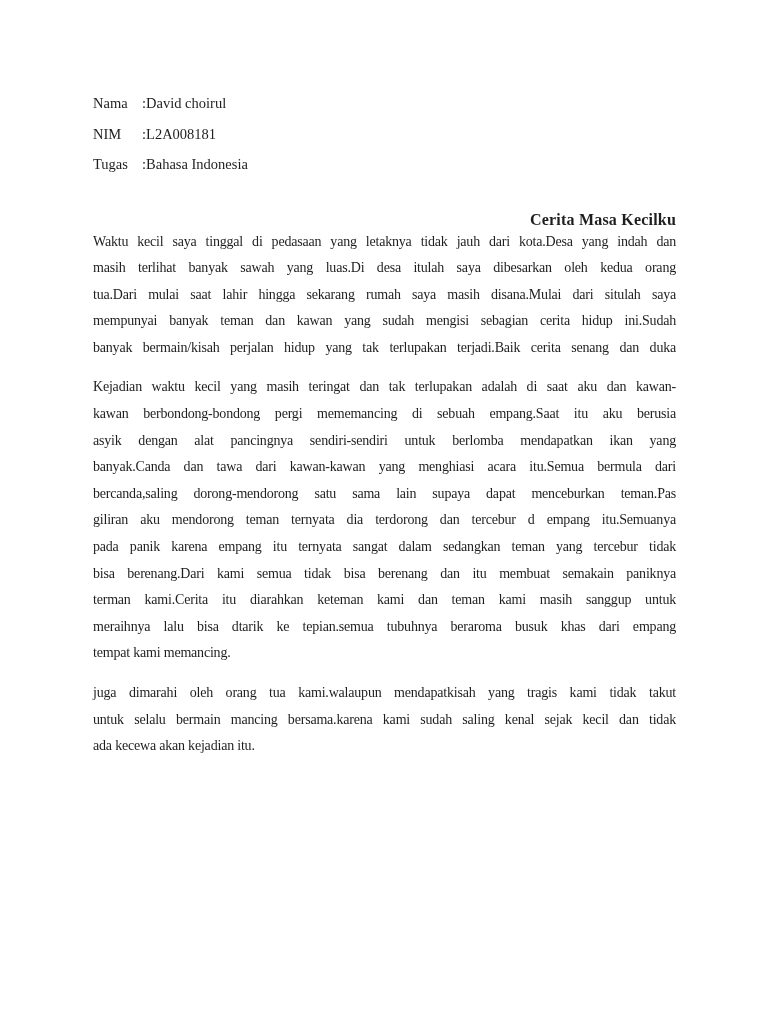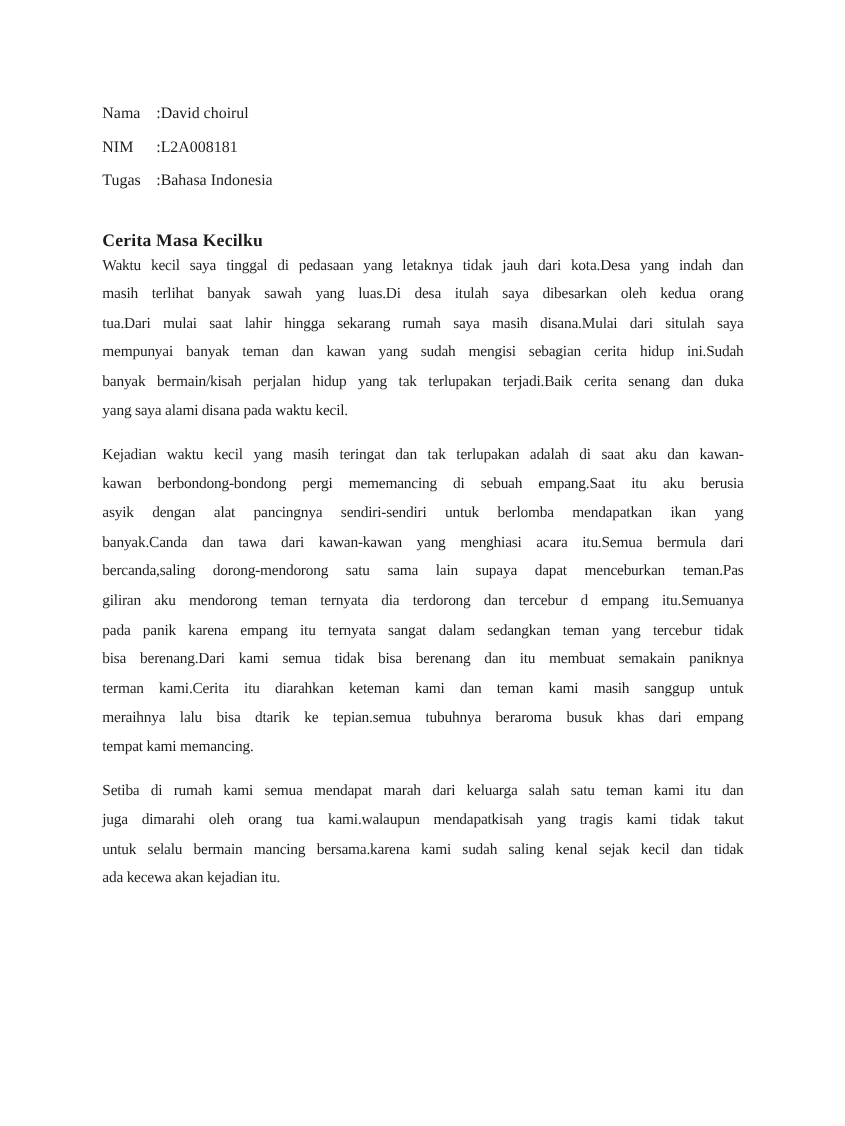--- a/index.html
+++ b/index.html
@@ -25,21 +25,21 @@
   .meta-row {
     line-height: 30.5px;
     white-space: nowrap;
   }
   .meta-label {
     display: inline-block;
     width: 49px;
   }
   .doc-title {
     margin-top: 31px;
-    text-align: left;
+    text-align: right;
     font-weight: bold;
     font-size: 16px;
     letter-spacing: 0.2px;
   }
   .body-text {
     font-size: 14px;
     letter-spacing: -0.2px;
   }
   .para {
     margin: 0 0 13px 0;
@@ -73,37 +73,35 @@
 
     <div class="doc-title">Cerita Masa Kecilku</div>
 
     <div class="body-text" id="doc-body">
         <div class="para">
           <div class="line">Waktu kecil saya tinggal di pedasaan yang letaknya tidak jauh dari kota.Desa yang indah dan</div>
           <div class="line">masih terlihat banyak sawah yang luas.Di desa itulah saya dibesarkan oleh kedua orang</div>
           <div class="line">tua.Dari mulai saat lahir hingga sekarang rumah saya masih disana.Mulai dari situlah saya</div>
           <div class="line">mempunyai banyak teman dan kawan yang sudah mengisi sebagian cerita hidup ini.Sudah</div>
           <div class="line">banyak bermain/kisah perjalan hidup yang tak terlupakan terjadi.Baik cerita senang dan duka</div>
-          <div class="line last">yang saya alami disana pada waktu kecil.</div>
         </div>
         <div class="para">
           <div class="line">Kejadian waktu kecil yang masih teringat dan tak terlupakan adalah di saat aku dan kawan-</div>
           <div class="line">kawan berbondong-bondong pergi mememancing di sebuah empang.Saat itu aku berusia</div>
           <div class="line">asyik dengan alat pancingnya sendiri-sendiri untuk berlomba mendapatkan ikan yang</div>
           <div class="line">banyak.Canda dan tawa dari kawan-kawan yang menghiasi acara itu.Semua bermula dari</div>
           <div class="line">bercanda,saling dorong-mendorong satu sama lain supaya dapat menceburkan teman.Pas</div>
           <div class="line">giliran aku mendorong teman ternyata dia terdorong dan tercebur d empang itu.Semuanya</div>
           <div class="line">pada panik karena empang itu ternyata sangat dalam sedangkan teman yang tercebur tidak</div>
           <div class="line">bisa berenang.Dari kami semua tidak bisa berenang dan itu membuat semakain paniknya</div>
           <div class="line">terman kami.Cerita itu diarahkan keteman kami dan teman kami masih sanggup untuk</div>
           <div class="line">meraihnya lalu bisa dtarik ke tepian.semua tubuhnya beraroma busuk khas dari empang</div>
           <div class="line last">tempat kami memancing.</div>
         </div>
         <div class="para">
-          <div class="line">Setiba di rumah kami semua mendapat marah dari keluarga salah satu teman kami itu dan</div>
           <div class="line">juga dimarahi oleh orang tua kami.walaupun mendapatkisah yang tragis kami tidak takut</div>
           <div class="line">untuk selalu bermain mancing bersama.karena kami sudah saling kenal sejak kecil dan tidak</div>
           <div class="line last">ada kecewa akan kejadian itu.</div>
         </div>
       </div>
 
   </div>
 </div>
 
 </body></html>

